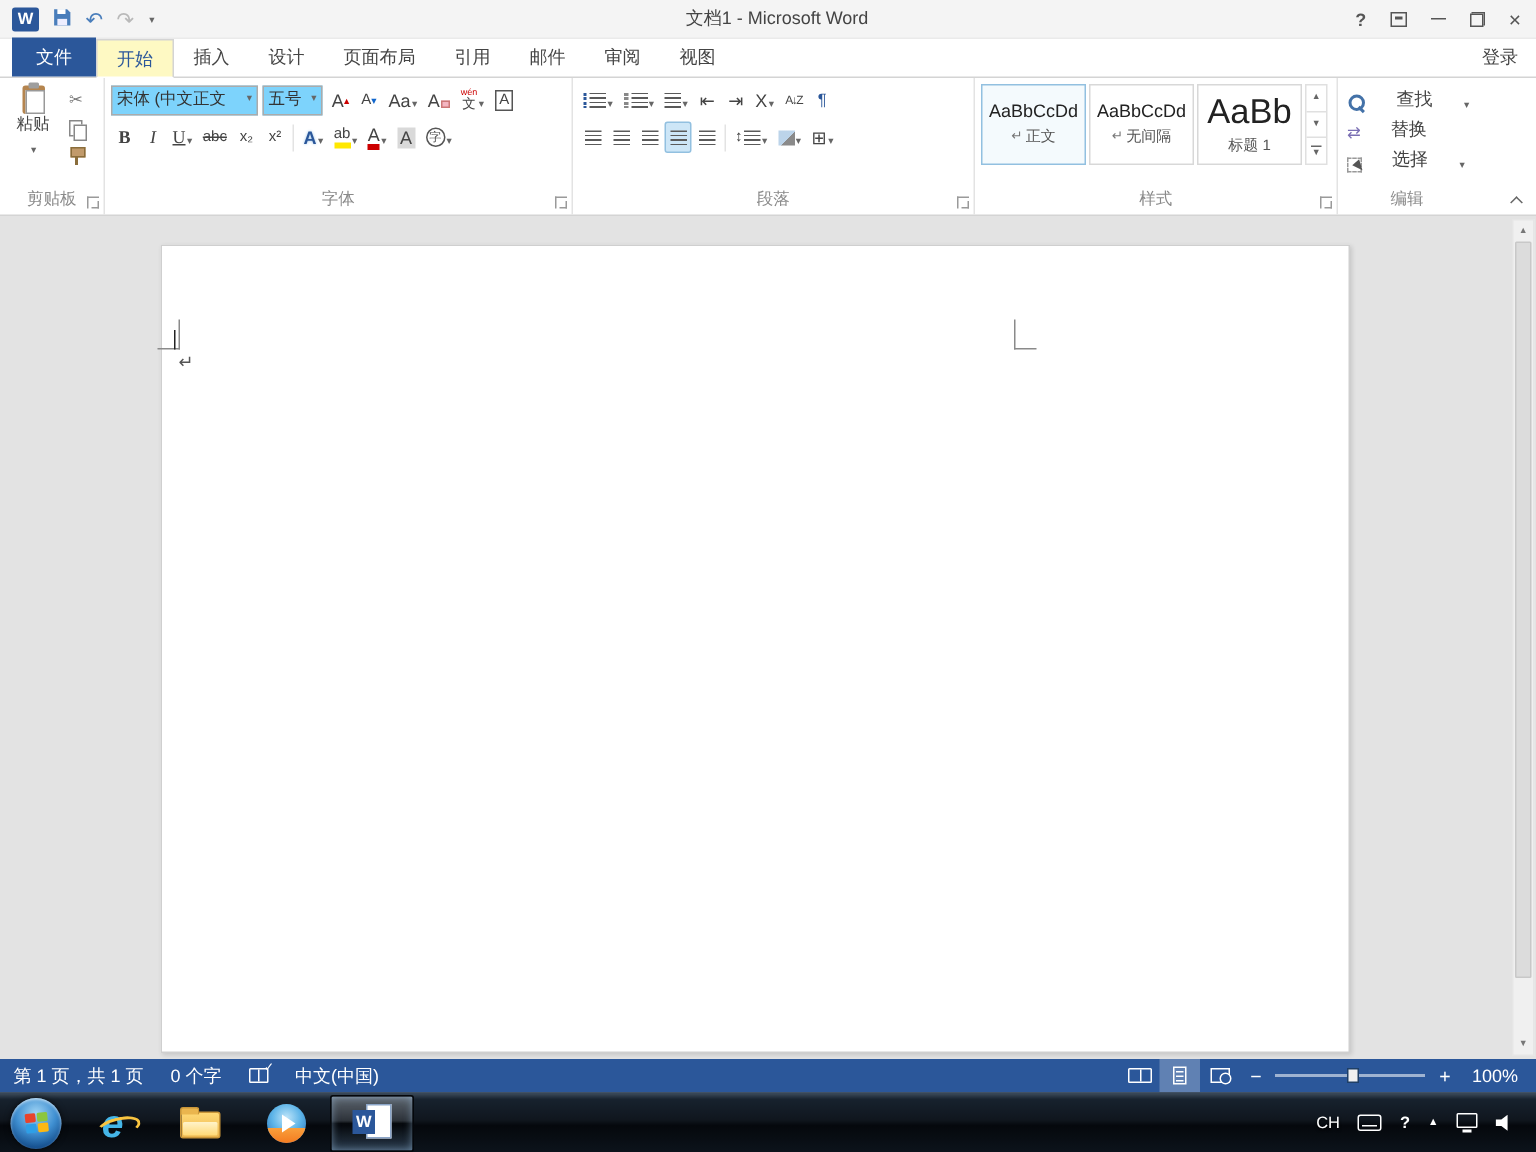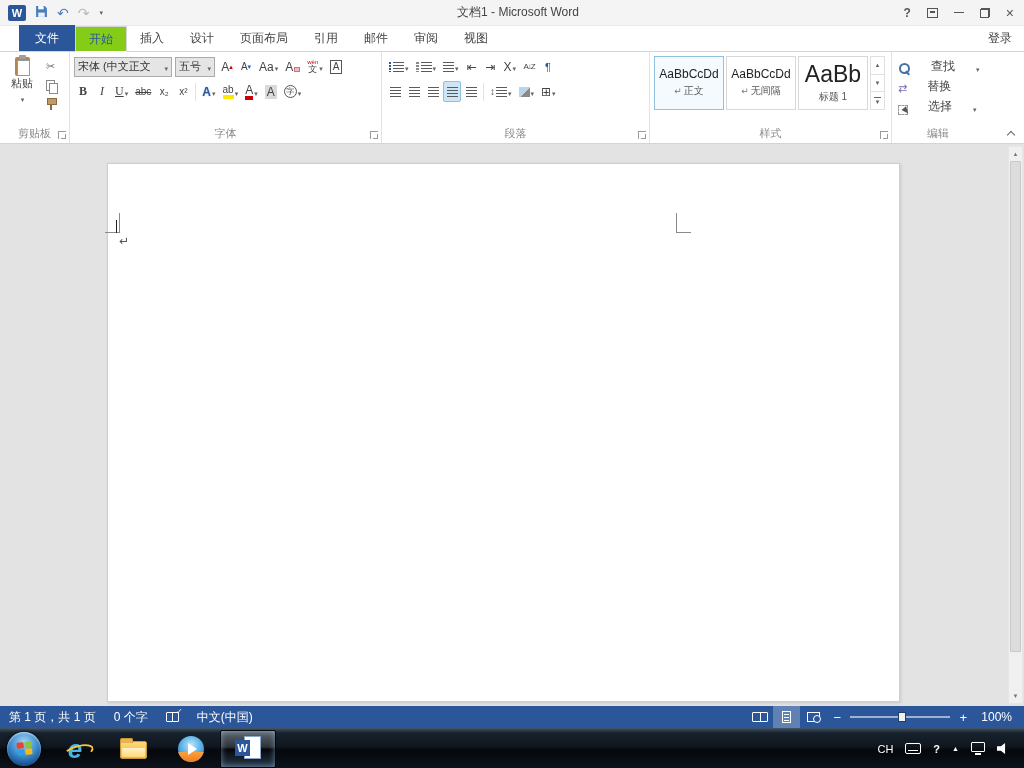--- a/index.html
+++ b/index.html
@@ -20,23 +20,23 @@
 .ic-ribopts{width:11px;height:10px;border:1px solid #555;position:relative}
 .ic-ribopts::after{content:"";position:absolute;left:2px;top:2px;right:2px;height:2px;background:#555}
 .ic-min{width:10px;height:1px;background:#555}
 .ic-restore{position:relative;width:10px;height:10px}
 .ic-restore::before{content:"";position:absolute;right:0;top:0;width:7px;height:7px;border:1px solid #555}
 .ic-restore::after{content:"";position:absolute;left:0;bottom:0;width:7px;height:7px;border:1px solid #555;background:#f4f4f4}
 .close-x{font-size:14px;color:#555;line-height:1}
 
 
 .tabrow{height:26px;background:#fff;display:flex;align-items:flex-end;border-bottom:1px solid #d4d4d4;position:relative}
-.file-tab{background:#2b579a;color:#fff;height:26px;display:flex;align-items:center;padding:0 16px;margin-left:19px}
+.file-tab{background:#2b579a;color:#fff;height:26px;display:flex;align-items:center;padding:0 16px;margin-left:8px}
 .tab{height:26px;display:flex;align-items:center;padding:0 13px;color:#444}
-.tab.active{background:#84cc16;color:#2b579a;border:1px solid #d4d4d4;border-bottom:1px solid #fff;margin-bottom:-1px;z-index:2}
+.tab.active{background:#fef9c3;color:#2b579a;border:1px solid #d4d4d4;border-bottom:1px solid #fff;margin-bottom:-1px;z-index:2}
 .signin{margin-left:auto;padding:0 12px;color:#444;align-self:center}
 
 
 .ribbon{height:92px;background:#fff;border-bottom:1px solid #d4d4d4;display:flex;position:relative}
 .rgroup{display:flex;flex-direction:column;border-right:1px solid #e3e3e3;position:relative;flex:none}
 .rgroup-content{flex:1;padding:3px 4px 0}
 .rgroup-label{height:17px;font-size:11px;color:#8a8a8a;text-align:center;line-height:15px;position:relative}
 .launcher{position:absolute;right:3px;bottom:4px;width:8px;height:8px;border-left:1px solid #9a9a9a;border-top:1px solid #9a9a9a}
 .launcher::after{content:"";position:absolute;right:0;bottom:0;width:4px;height:4px;border-right:1px solid #9a9a9a;border-bottom:1px solid #9a9a9a}
 .rrow{display:flex;align-items:center;height:23px;margin-bottom:2px;gap:1px}
@@ -58,21 +58,21 @@
 .clip-col{display:flex;flex-direction:column;gap:4px;padding-top:4px}
 .sbtn{display:flex;align-items:center;height:15px;font-size:11px;color:#777;gap:2px}
 .ic-copy{position:relative;width:12px;height:12px}
 .ic-copy::before,.ic-copy::after{content:"";position:absolute;width:7px;height:9px;border:1px solid #888;background:#fff}
 .ic-copy::before{left:0;top:0}.ic-copy::after{left:3px;top:3px}
 .ic-painter{position:relative;width:10px;height:13px}
 .ic-painter::before{content:"";position:absolute;top:0;left:1px;width:8px;height:5px;background:#c19a6b;border:1px solid #8a6d3b}
 .ic-painter::after{content:"";position:absolute;left:4px;top:6px;width:2px;height:6px;background:#8a6d3b}
 
 
-.combo{display:flex;align-items:center;justify-content:space-between;border:1px solid #ababab;background:#e5e5e5;height:20px;padding:0 3px;font-size:11px;color:#333;white-space:nowrap;overflow:hidden}
+.combo{display:flex;justify-content:space-between;border:1px solid #ababab;background:#7dd3fc;height:20px;padding:0 3px;font-size:11px;color:#333;white-space:nowrap;overflow:hidden}
 .font-name{width:98px}
 .font-size{width:40px;margin-left:2px;margin-right:2px}
 .combo-text{overflow:hidden}
 .bold-b{font-weight:bold;font-family:"Liberation Serif","DejaVu Serif",serif}
 .ital-i{font-style:italic;font-family:"Liberation Serif","DejaVu Serif",serif}
 .und-u{text-decoration:underline;font-family:"Liberation Serif","DejaVu Serif",serif}
 .strike{text-decoration:line-through;font-size:10px}
 .fx-a{color:#2b579a;font-weight:bold;text-shadow:0 0 2px #9cc3e5}
 .hl-ab{font-size:10px;border-bottom:4px solid #ffe800;line-height:1}
 .col-a{border-bottom:4px solid #c00;line-height:1}

